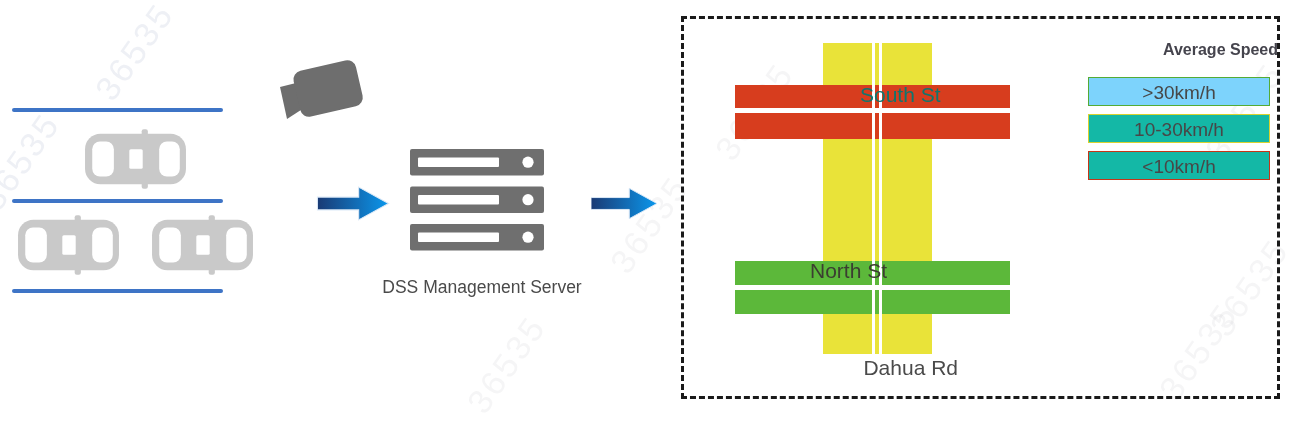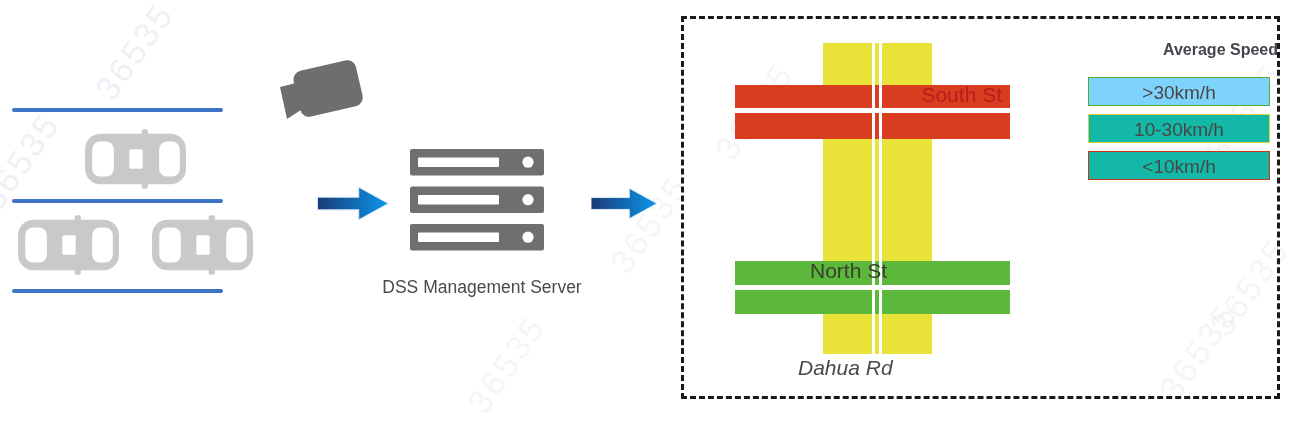--- a/index.html
+++ b/index.html
@@ -186,22 +186,22 @@
 
   <div class="road road-yellow" style="left:823px;top:43px;width:109px;height:311px;"></div>
   <div class="road road-red" style="left:735px;top:85px;width:275px;height:54px;"></div>
   <div class="road road-green" style="left:735px;top:261px;width:275px;height:53px;"></div>
 
   <div class="road-line" style="left:871.5px;top:43px;width:3px;height:311px;"></div>
   <div class="road-line" style="left:878.5px;top:43px;width:3px;height:311px;"></div>
   <div class="road-line" style="left:735px;top:107.5px;width:275px;height:5.5px;"></div>
   <div class="road-line" style="left:735px;top:284.5px;width:275px;height:5.5px;"></div>
 
-  <div class="road-label" style="left:860px;top:83px;width:142px;text-align:right;color:#b91c1c;">South St</div>
+  <div class="road-label" style="left:860px;top:83px;width:142px;text-align:left;color:#0f766e;">South St</div>
   <div class="road-label" style="left:737px;top:259px;width:150px;text-align:right;color:#3b3e31;">North St</div>
-  <div class="road-label" style="left:798px;top:356px;width:160px;text-align:left;color:#4a4a4a;font-style:italic;">Dahua Rd</div>
+  <div class="road-label" style="left:798px;top:356px;width:160px;text-align:right;color:#4a4a4a;">Dahua Rd</div>
 
   <div class="legend-title">Average Speed</div>
   <div class="legend-chip chip-green" style="top:77px;">&gt;30km/h</div>
   <div class="legend-chip chip-yellow" style="top:114px;">10-30km/h</div>
   <div class="legend-chip chip-red" style="top:151px;">&lt;10km/h</div>
 
 </div>
 
 </body></html>

